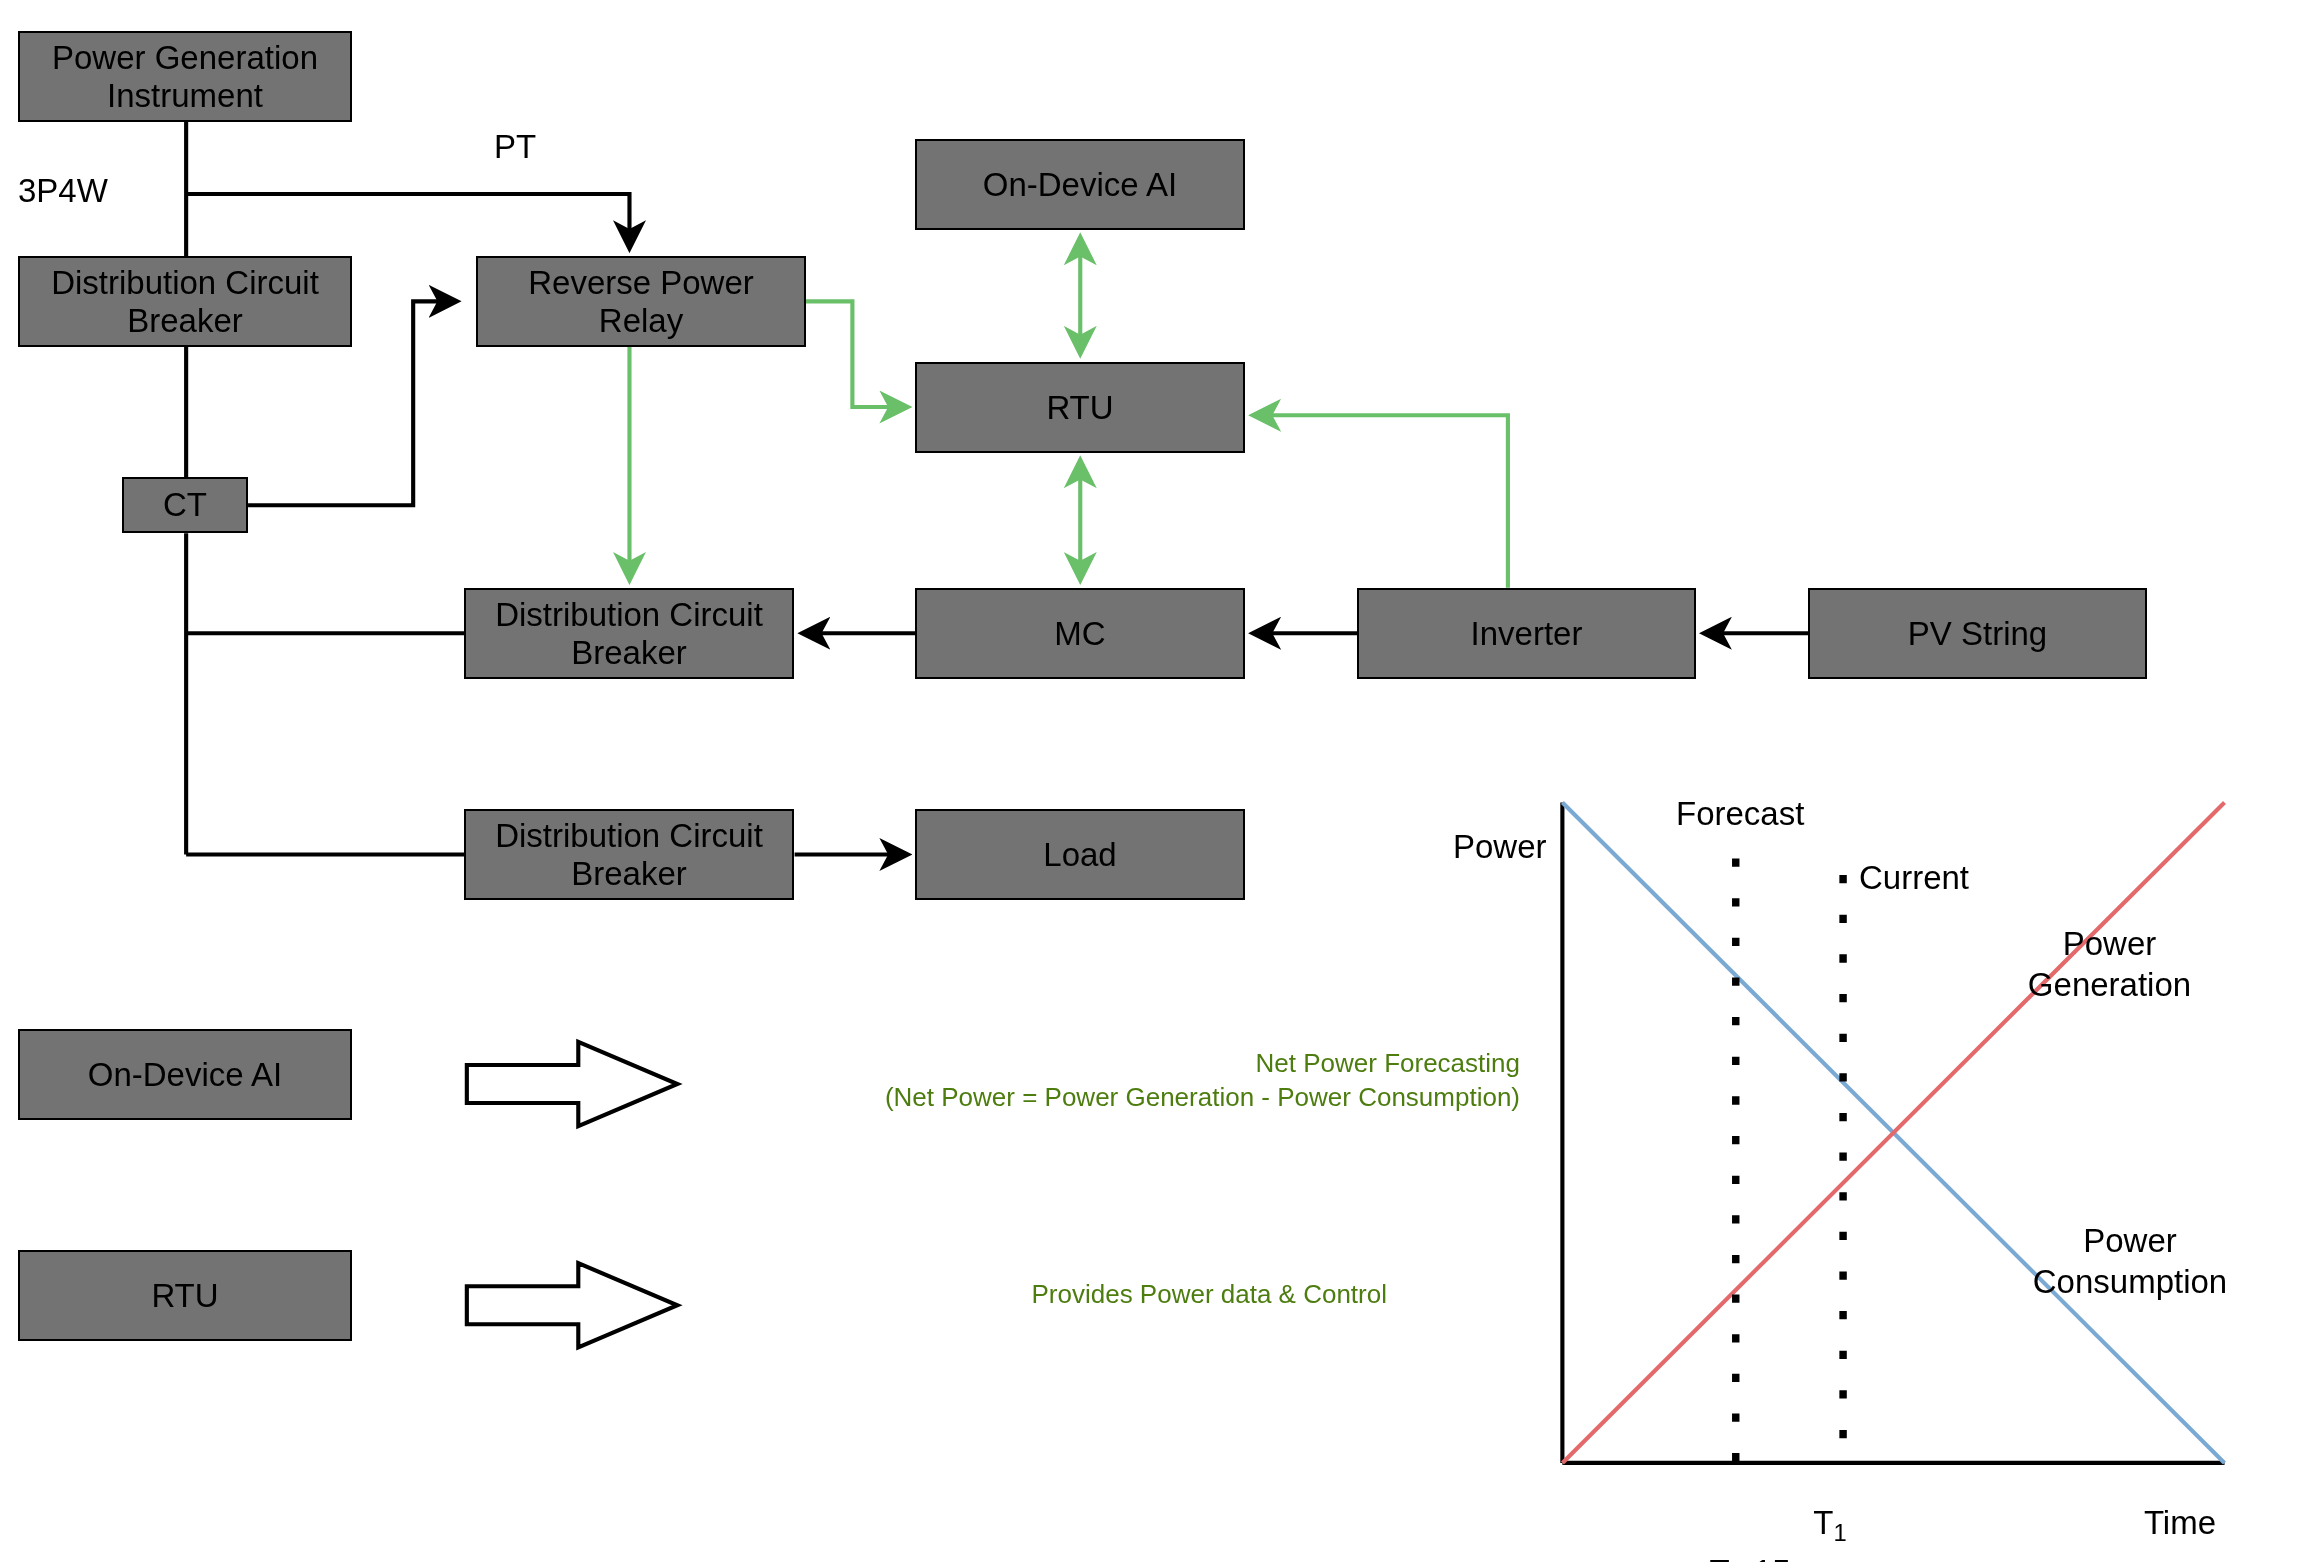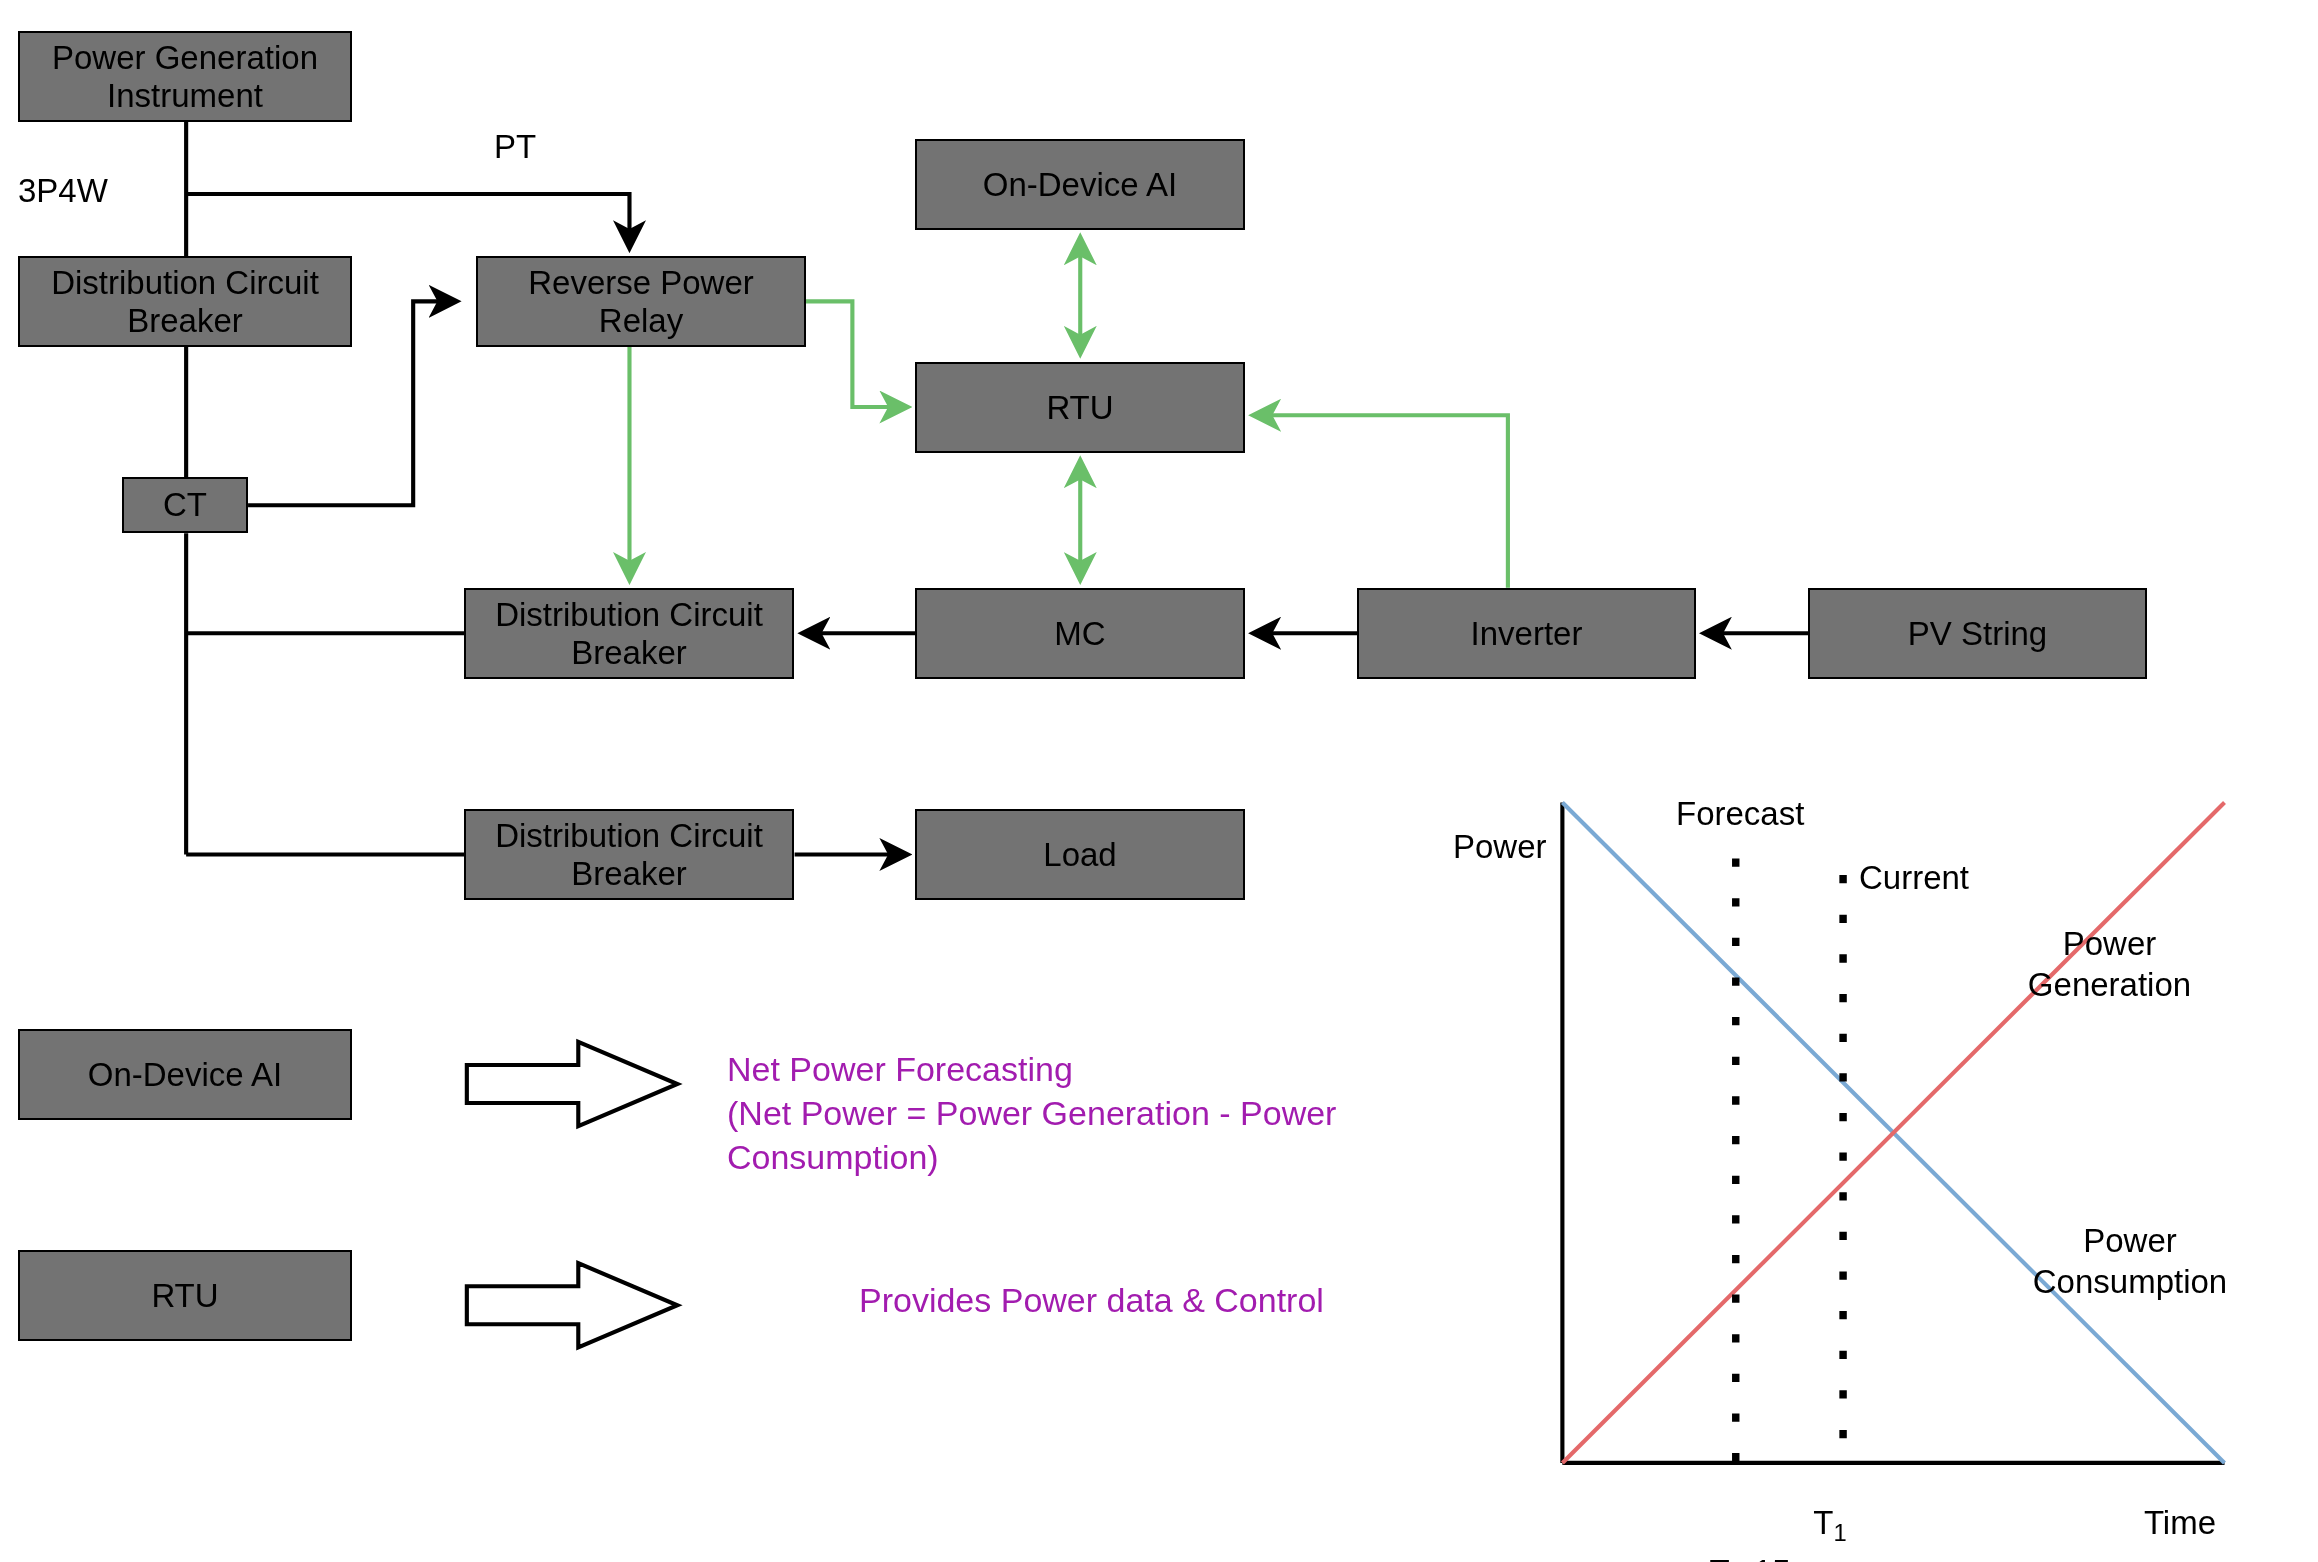--- a/index.html
+++ b/index.html
@@ -5,21 +5,21 @@
   html,body{margin:0;padding:0;background:#ffffff;}
   body{width:2319px;height:1562px;position:relative;overflow:hidden;
        font-family:"Liberation Sans","DejaVu Sans",sans-serif;color:#000;}
   #canvas{position:absolute;left:0;top:0;width:2319px;height:1562px;}
   svg.wires{position:absolute;left:0;top:0;width:2319px;height:1562px;pointer-events:none;}
   .node{position:absolute;box-sizing:border-box;border:2.5px solid #000;background:#737373;
         display:flex;align-items:center;justify-content:center;text-align:center;
         font-size:33px;line-height:1.15;color:#000;}
   .node span{display:block;padding:0 6.6px;}
   .edge-label{position:absolute;font-size:33px;color:#000;white-space:nowrap;}
-  .legend-text{position:absolute;font-size:34px;color:#a21caf;text-align:left;line-height:1.3;}
+  .legend-text{position:absolute;font-size:26px;color:#4d7c0f;text-align:right;line-height:1.3;}
   .chart-label{position:absolute;font-size:33px;color:#000;white-space:nowrap;text-align:center;line-height:1.2;}
   .chart-label.two{line-height:1.25;}
   sub{font-size:0.72em;vertical-align:baseline;position:relative;top:0.28em;}
 </style>
 </head>
 <body>
 
 <div id="canvas">
 
   <svg class="wires" viewBox="0 0 2808 1892">

